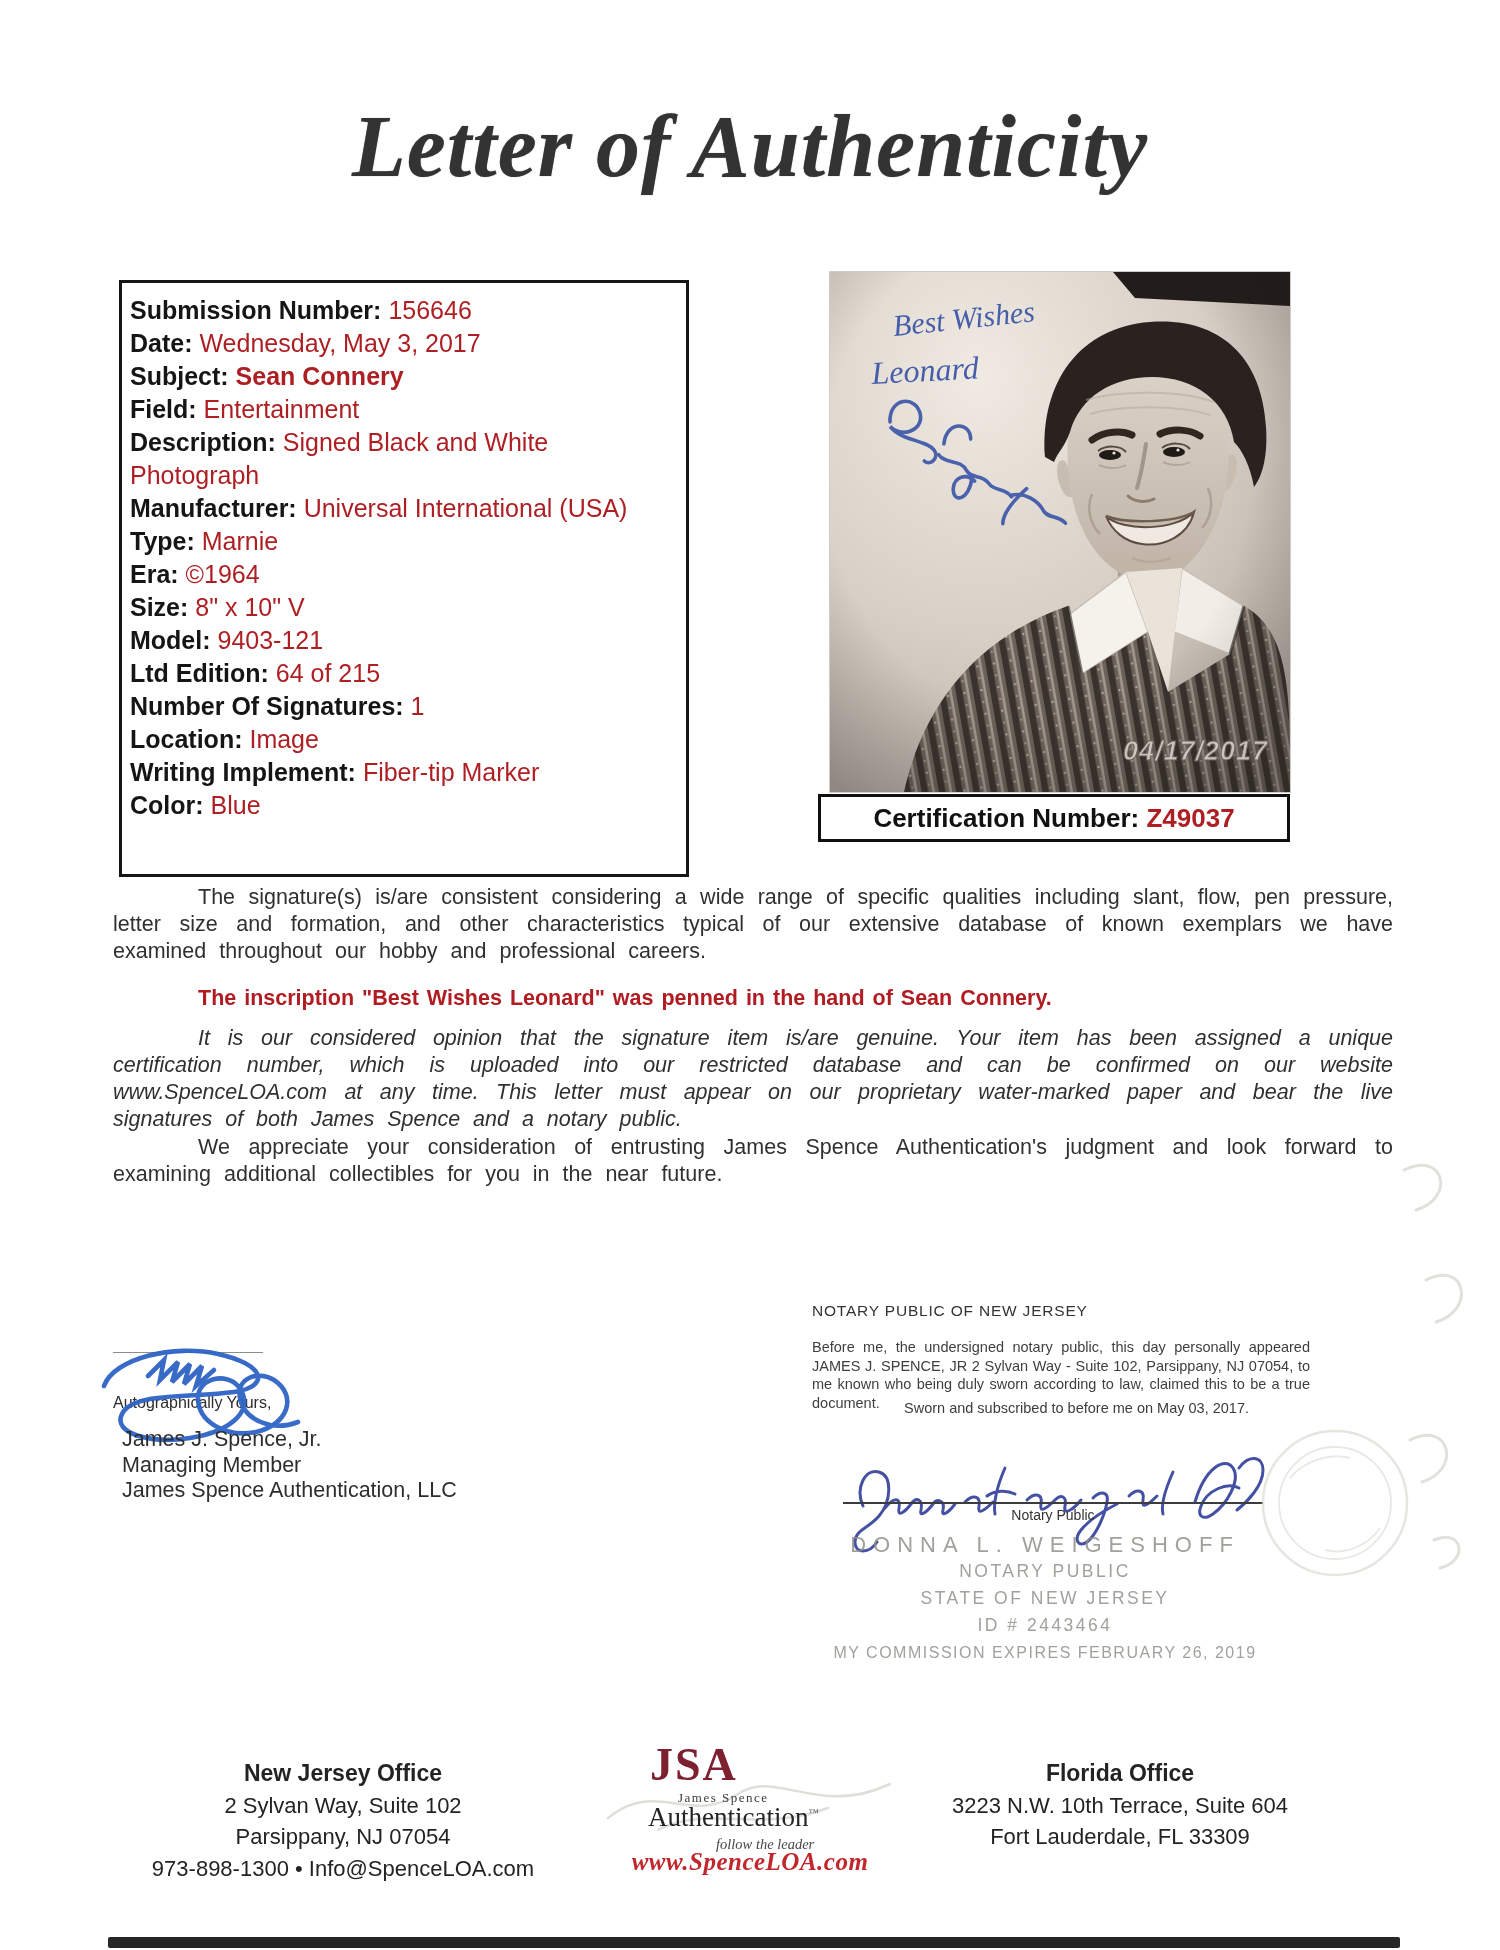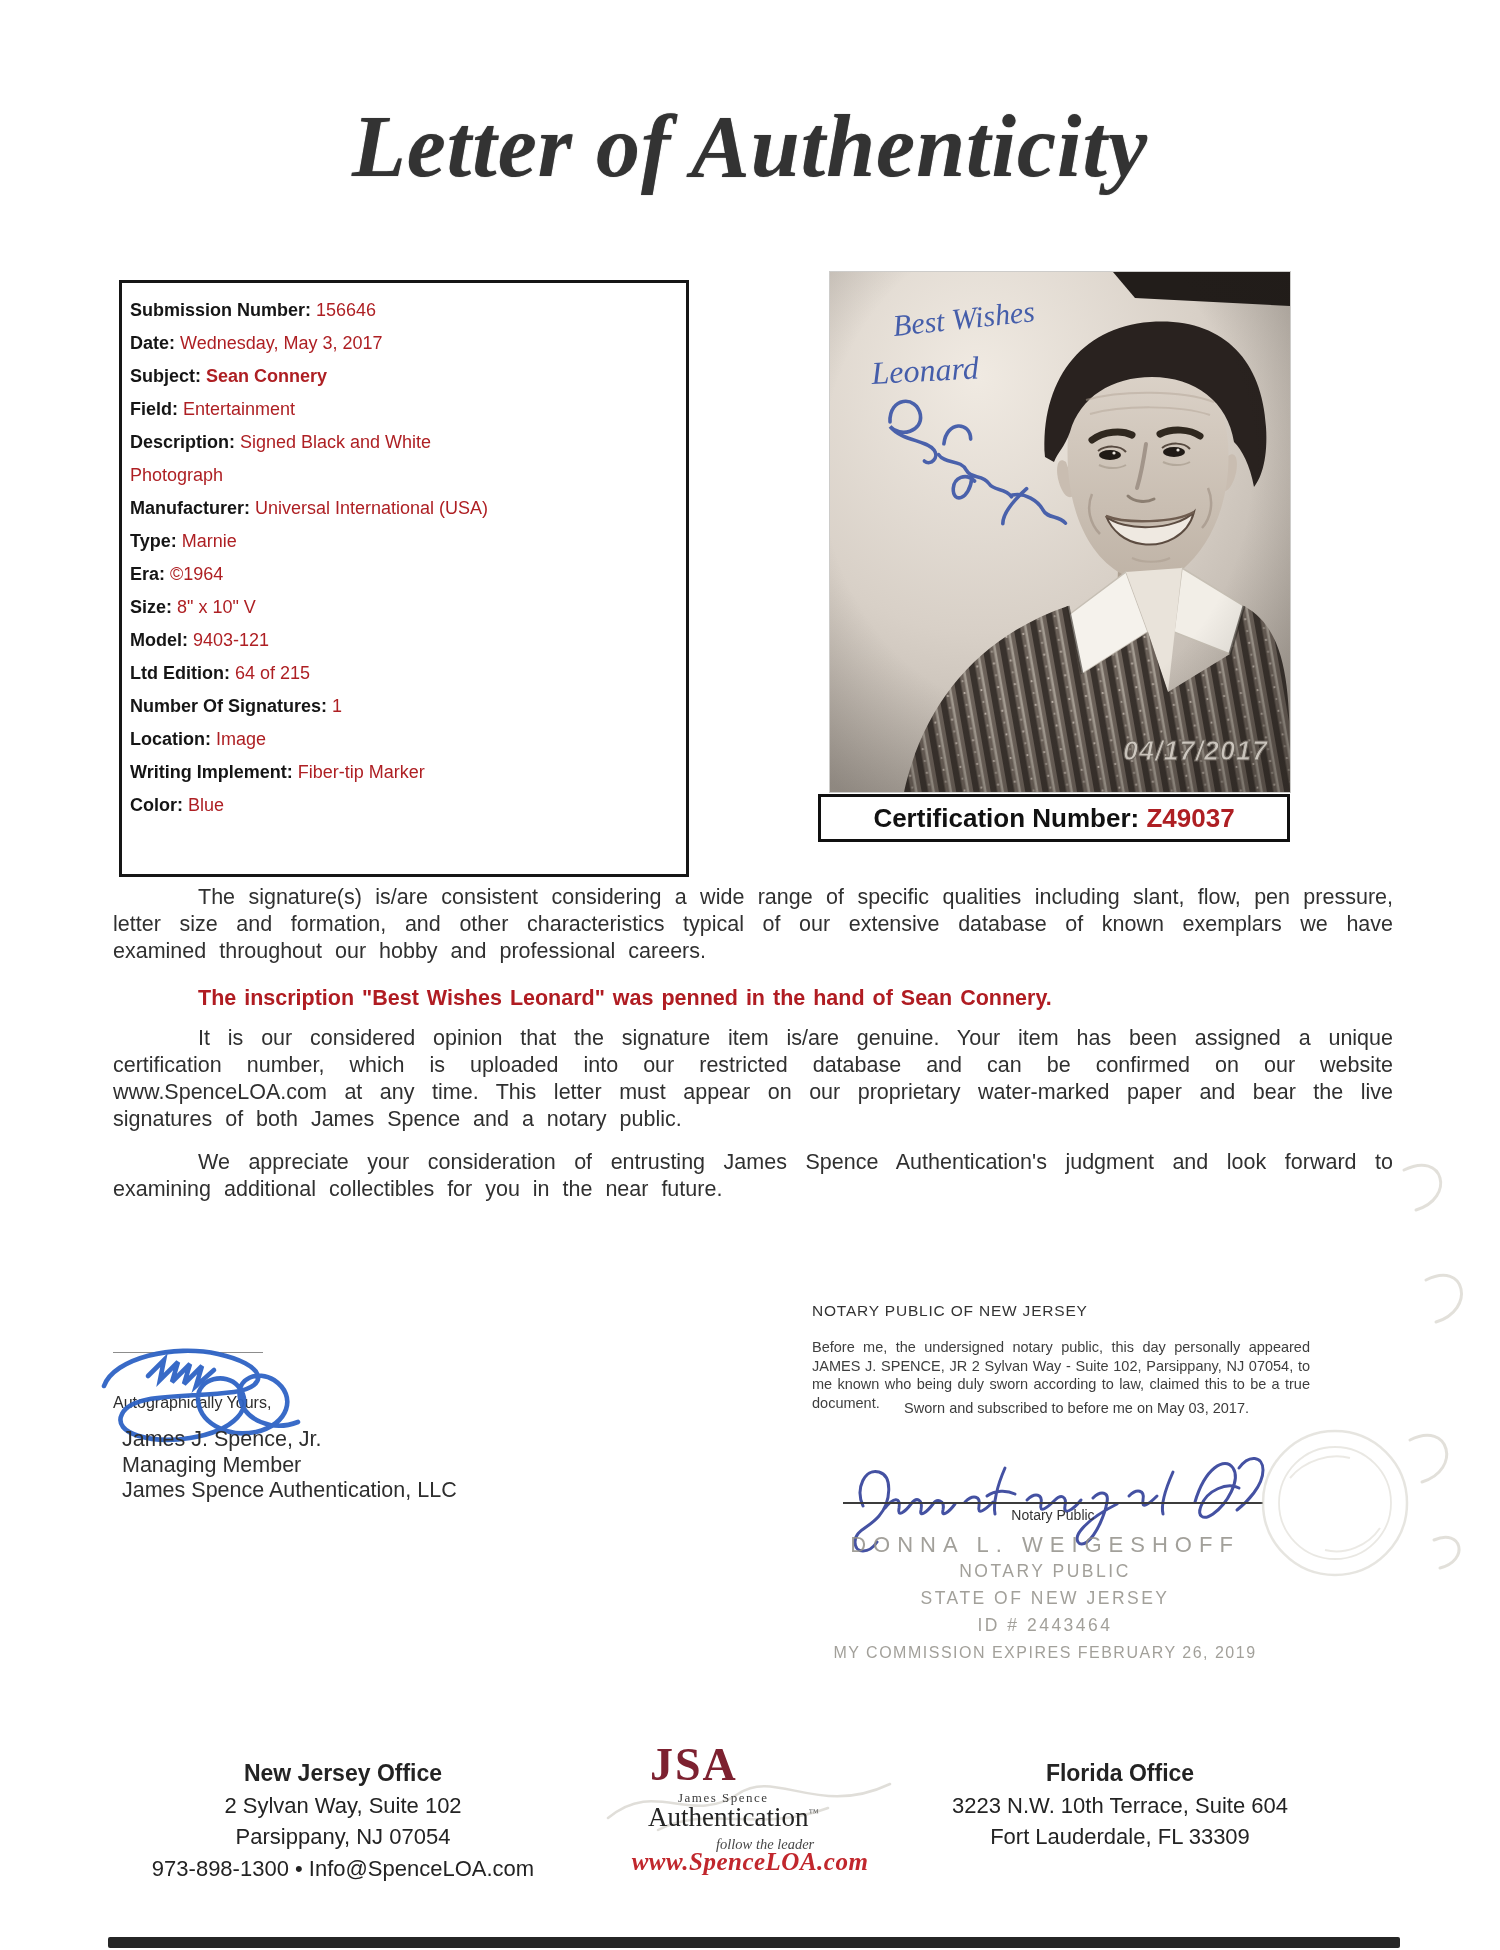--- a/index.html
+++ b/index.html
@@ -6,21 +6,21 @@
   .page{position:relative;width:1500px;height:1950px;margin:0 auto;background:#ffffff;
         font-family:"Liberation Sans","DejaVu Sans",sans-serif;overflow:hidden;color:#2f2f2f;}
 
   
   .title{position:absolute;left:0;top:96px;width:100%;text-align:center;
          font-family:"Liberation Serif","DejaVu Serif",serif;font-style:italic;font-weight:bold;
          font-size:88px;letter-spacing:1px;color:#333;text-shadow:0 0 1px rgba(50,50,50,.55);}
 
   
   .info-box{position:absolute;left:119px;top:280px;width:570px;height:597px;border:3px solid #161616;
-            box-sizing:border-box;padding:11px 10px 0 8px;font-size:18px;line-height:33px;}
+            box-sizing:border-box;padding:11px 10px 0 8px;font-size:25px;line-height:33px;}
   .info-line{white-space:pre-line;}
   .info-line.gap{}
   .info-line .lbl{font-weight:bold;color:#151515;}
   .info-line .val{color:#ae1f23;}
   .info-line .val.bold{font-weight:bold;}
 
   
   .photo{position:absolute;left:830px;top:272px;width:460px;height:520px;box-shadow:0 0 0 1px rgba(90,85,78,.3);}
   .photo svg{display:block;}
 
@@ -28,21 +28,21 @@
   .cert-box{position:absolute;left:818px;top:794px;width:472px;height:48px;border:3px solid #101010;
             box-sizing:border-box;text-align:center;line-height:42px;font-size:26px;font-weight:bold;color:#111;}
   .cert-box .cert-num{color:#ae1f23;}
 
   
   .body-text{position:absolute;left:113px;top:884px;width:1280px;font-size:21.5px;line-height:27px;color:#303030;}
   .body-text p{margin:0 0 18px;text-indent:85px;text-align:justify;word-spacing:7px;}
   .body-text p.p1{margin-bottom:44px;}
   .body-text p.p2{margin-bottom:20px;}
   .body-text p.red-line{color:#b01c22;font-weight:bold;text-align:left;word-spacing:2px;margin-bottom:13px;}
-  .body-text p.p4{margin-bottom:16px;}
+  .body-text p.p4{margin-bottom:1px;font-style:italic;}
 
   
   .salutation{position:absolute;left:113px;top:1394px;font-size:16px;color:#2d2d2d;}
   .salutation-underline{position:absolute;left:113px;top:1352px;width:150px;height:1px;background:#8d8d8d;}
   .spence-sig{position:absolute;left:86px;top:1334px;}
   .signer{position:absolute;left:122px;top:1427px;font-size:21.5px;line-height:25.5px;color:#2e2e2e;}
 
   
   .notary-heading{position:absolute;left:812px;top:1302px;font-size:15.5px;letter-spacing:.8px;color:#333;}
   .notary-statement{position:absolute;left:812px;top:1338px;width:498px;font-size:14.5px;line-height:18.5px;

